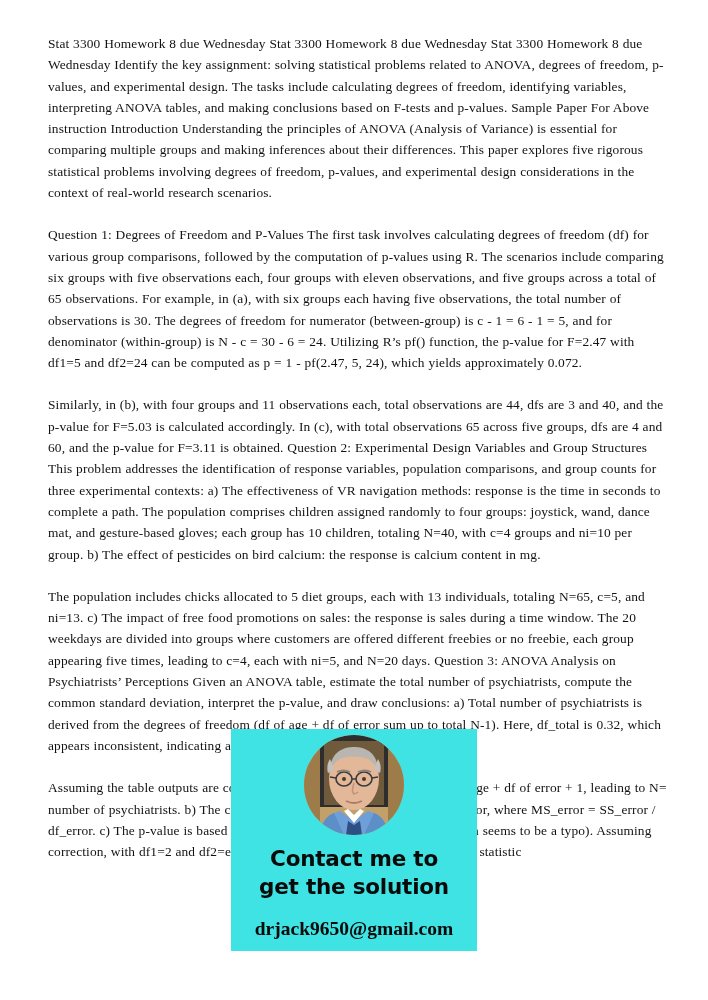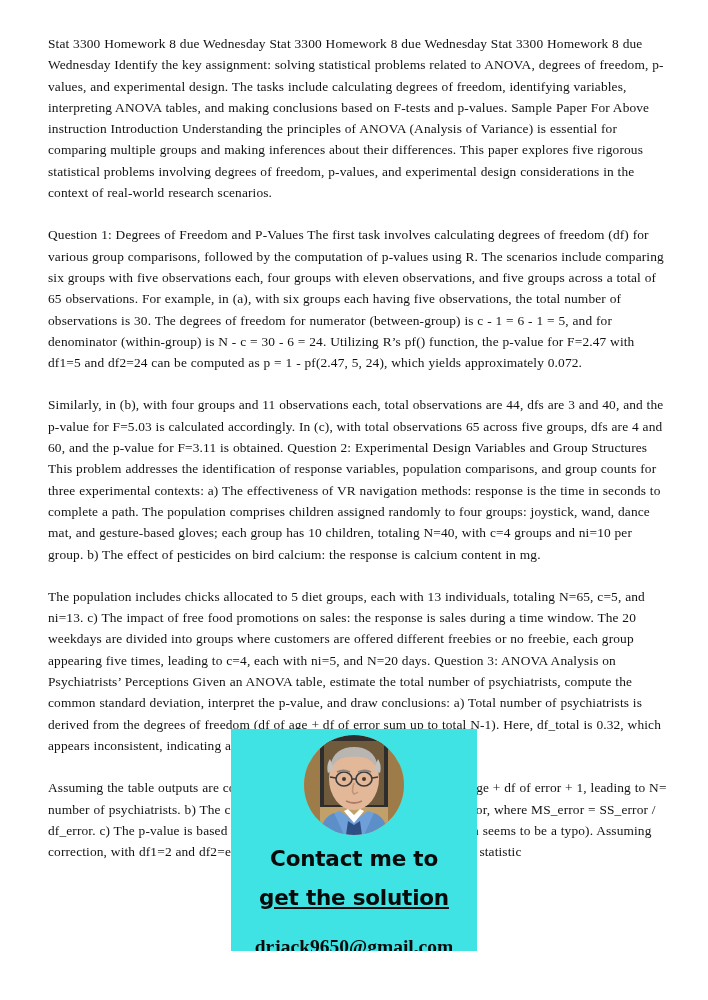--- a/index.html
+++ b/index.html
@@ -73,30 +73,30 @@
     font-family: "DejaVu Sans", "Liberation Sans", sans-serif;
     font-weight: bold;
     font-size: 21.5px;
     line-height: 27px;
     color: #0a0a0a;
     text-align: center;
     letter-spacing: -0.01em;
     white-space: nowrap;
   }
   #overlay-line-1 { margin-top: 10px; }
-  #overlay-line-2 { margin-top: 12px; text-decoration: underline; }
+  #overlay-line-2 { margin-top: 1px; }
 
   #overlay-email {
     font-family: "Liberation Serif", "DejaVu Serif", serif;
     font-weight: bold;
     font-size: 19.5px;
     line-height: 24px;
     color: #0a0a0a;
     text-align: center;
-    margin-top: 24px;
+    margin-top: 17px;
     white-space: nowrap;
   }
 </style>
 </head>
 <body>
 
 <div id="page">
 
   <div id="doc-body">
     <p class="para">Stat 3300 Homework 8 due Wednesday Stat 3300 Homework 8 due Wednesday Stat 3300 Homework 8 due Wednesday Identify the key assignment: solving statistical problems related to ANOVA, degrees of freedom, p-values, and experimental design. The tasks include calculating degrees of freedom, identifying variables, interpreting ANOVA tables, and making conclusions based on F-tests and p-values. Sample Paper For Above instruction Introduction Understanding the principles of ANOVA (Analysis of Variance) is essential for comparing multiple groups and making inferences about their differences. This paper explores five rigorous statistical problems involving degrees of freedom, p-values, and experimental design considerations in the context of real-world research scenarios.</p>

